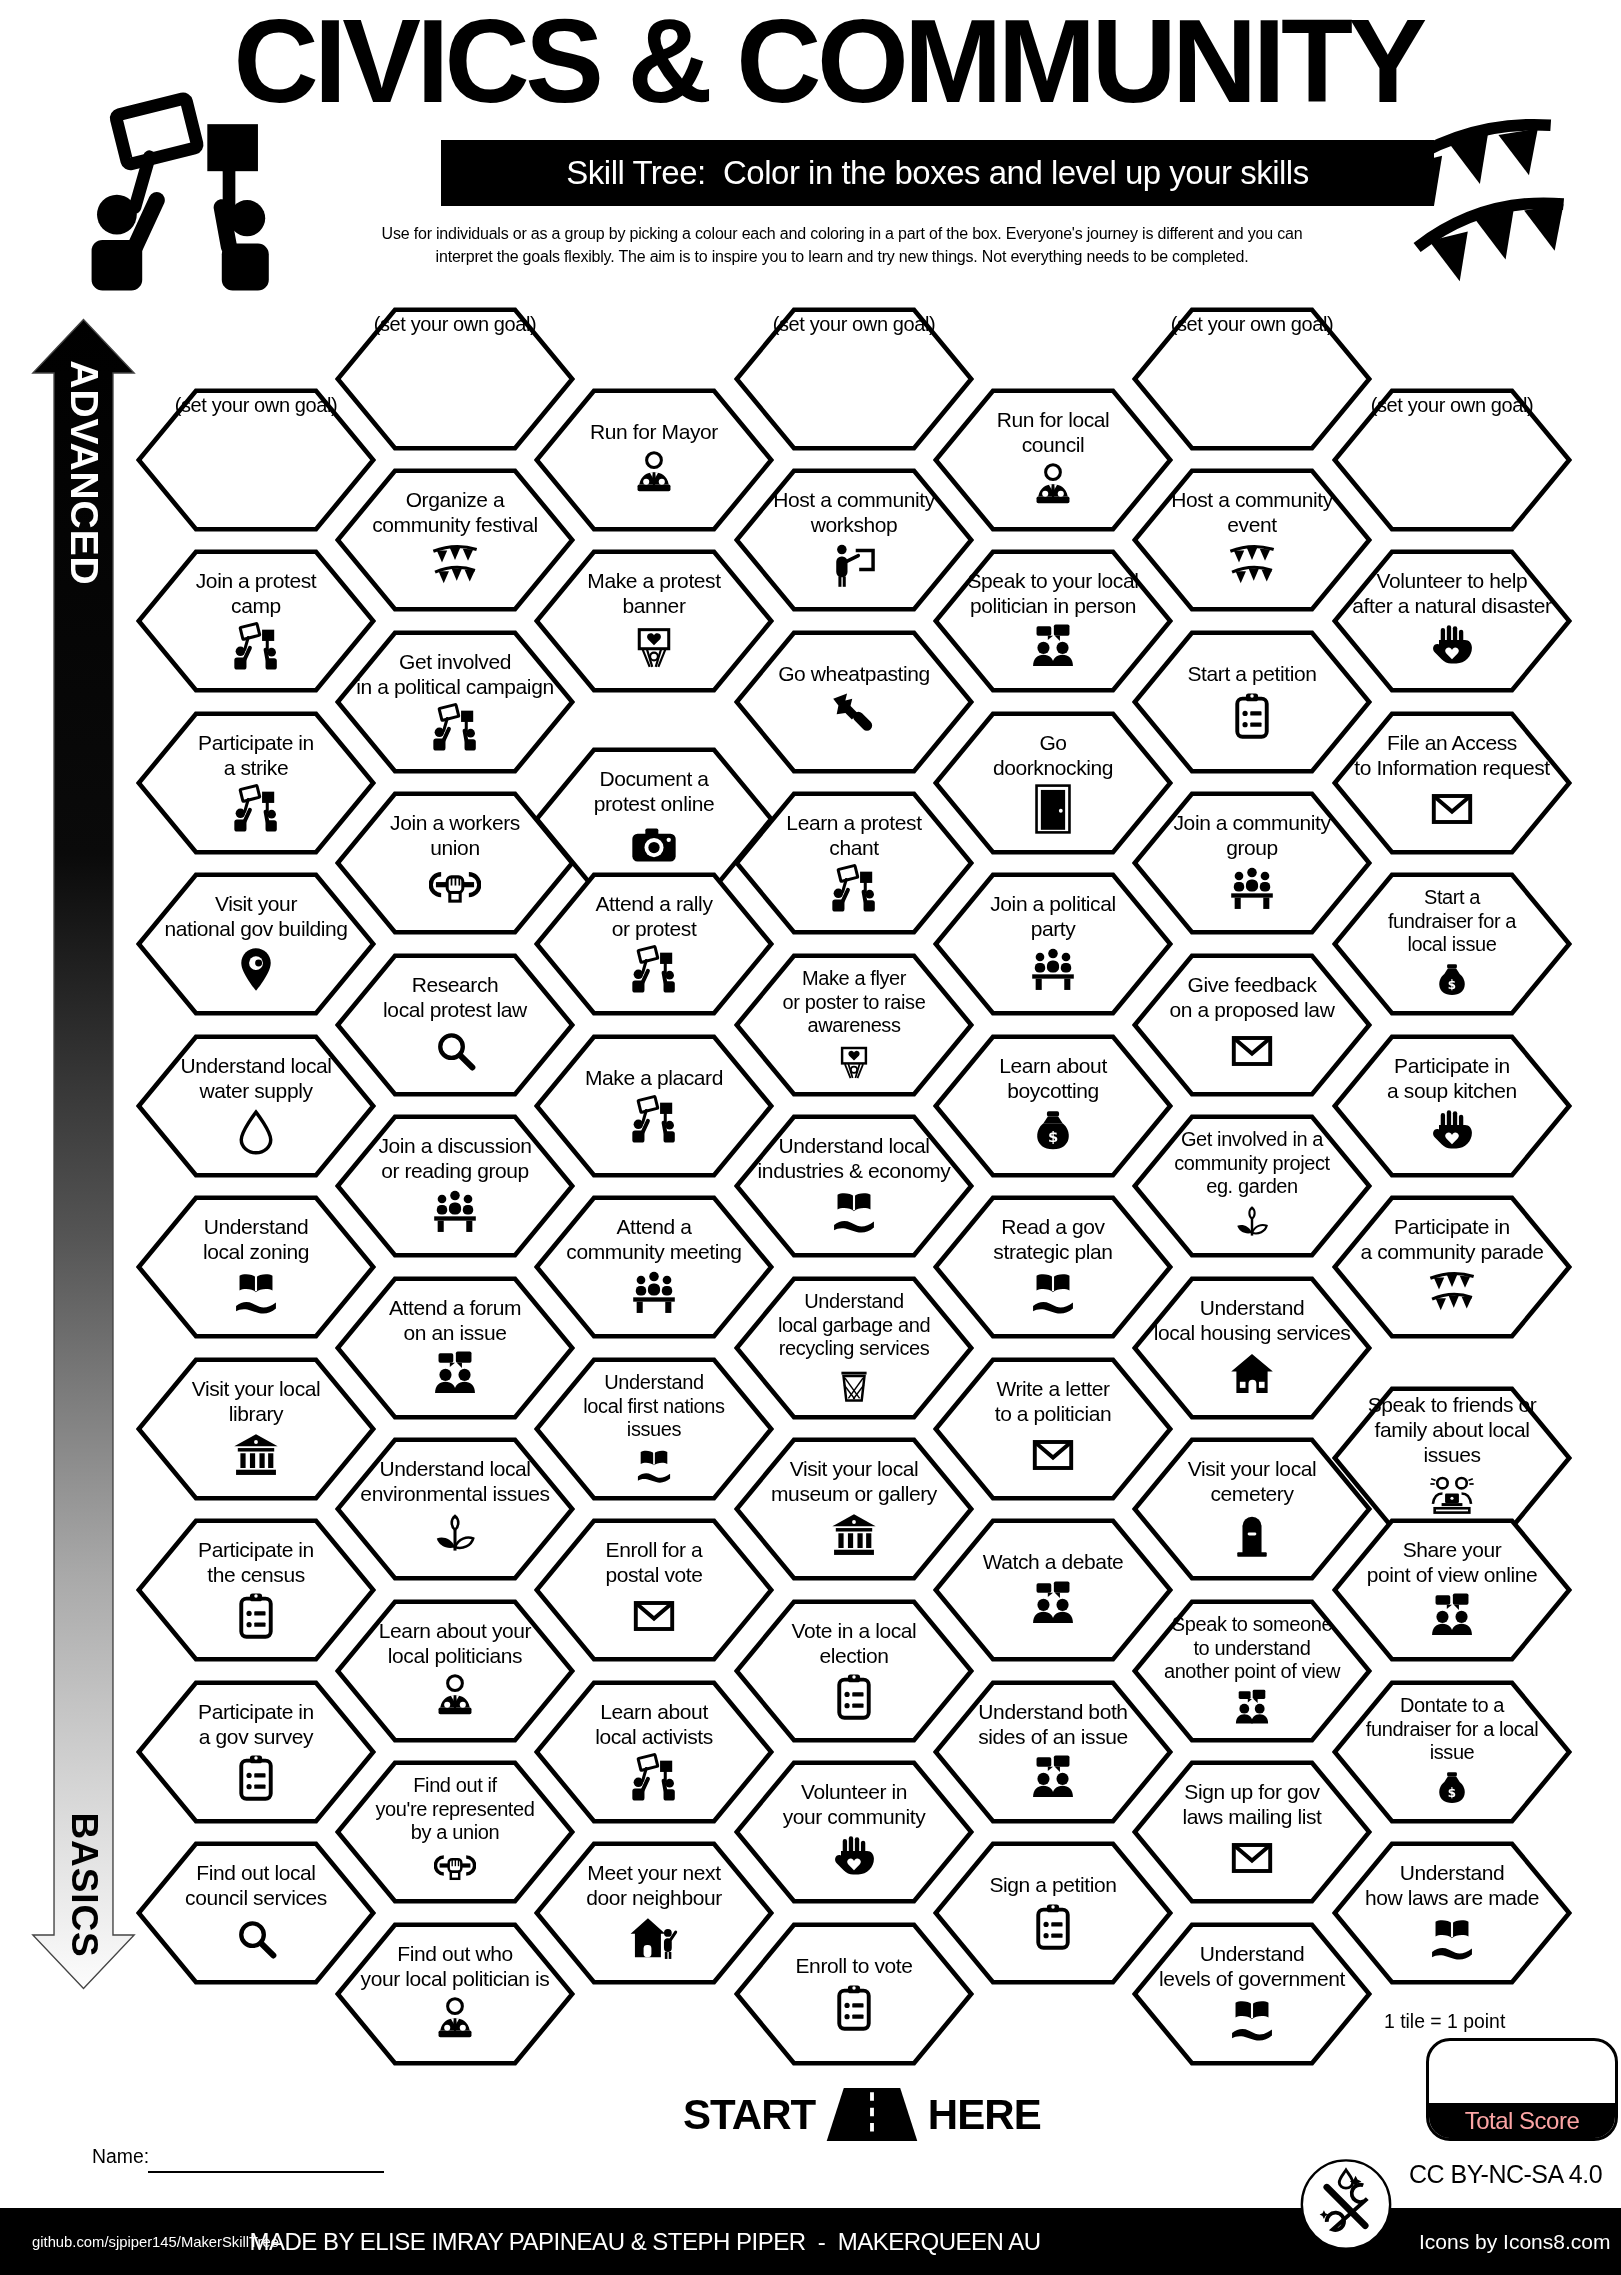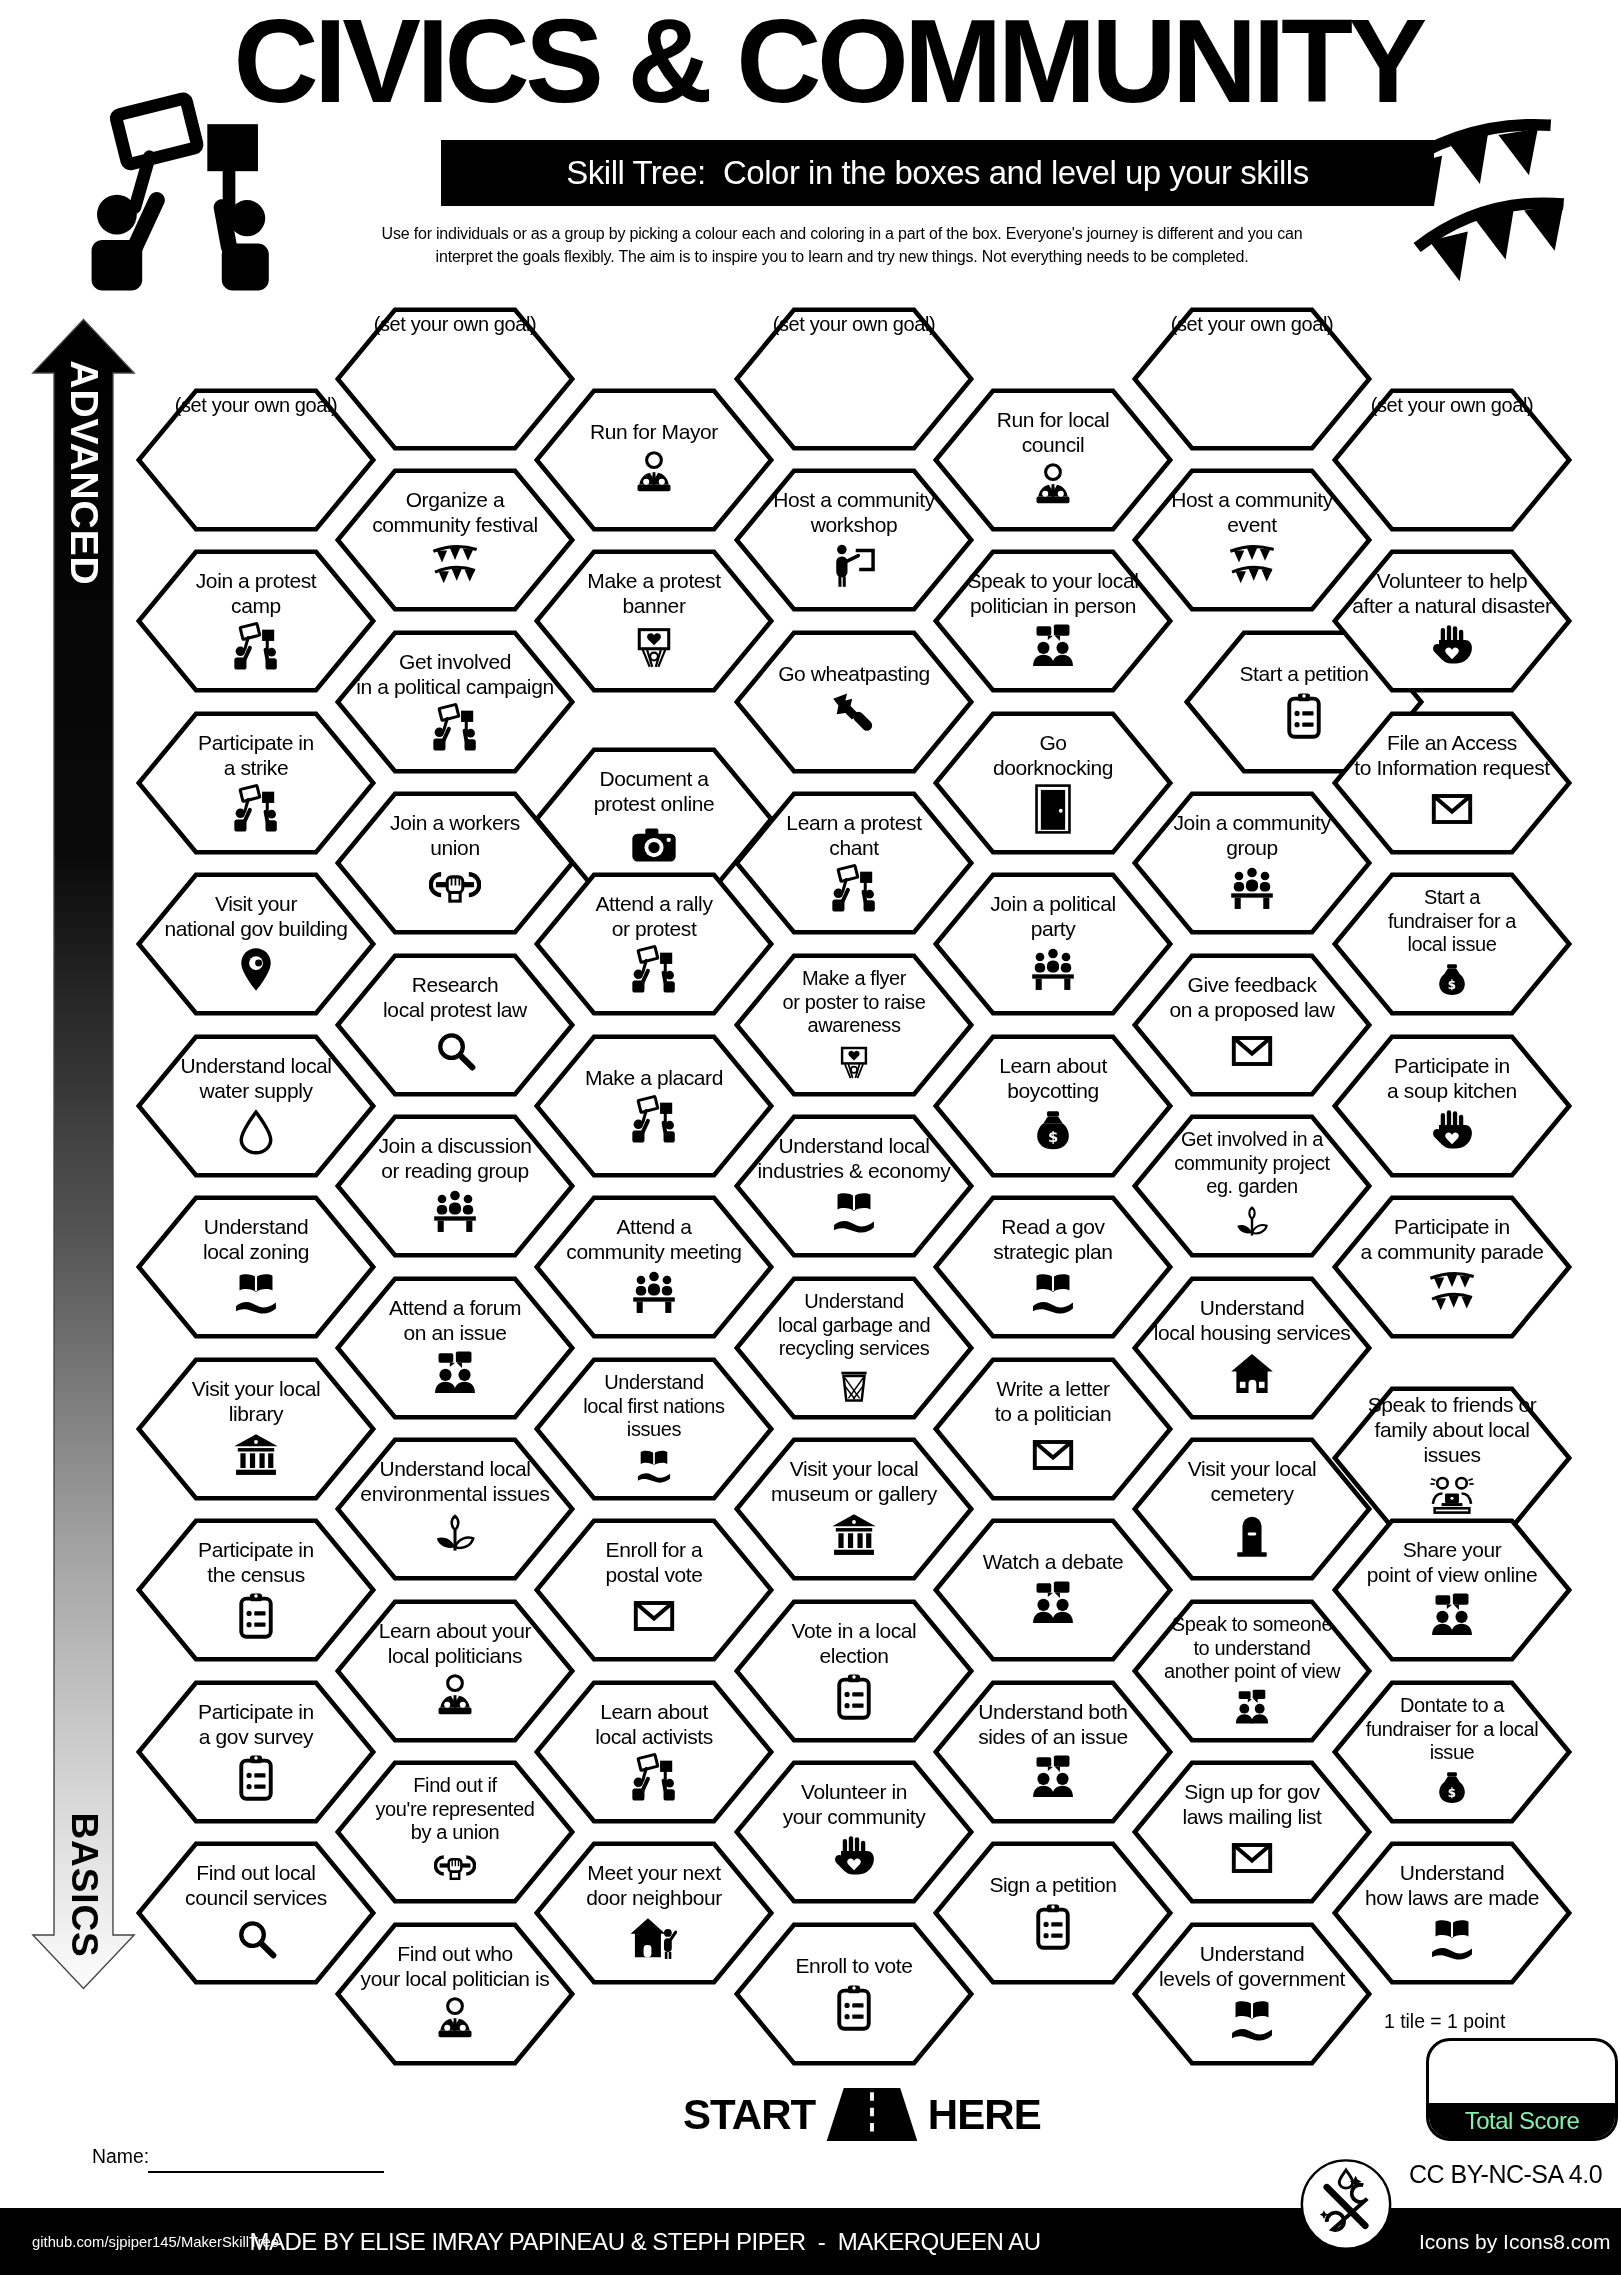--- a/index.html
+++ b/index.html
@@ -39,21 +39,21 @@
   .start-group{position:absolute;left:683px;top:2084px;display:flex;align-items:center;gap:9.2px;}
   .start-group .word{font-size:42px;font-weight:bold;letter-spacing:-0.9px;}
   .road{width:94px;height:61px;}
   .name-row{position:absolute;left:92px;top:2145px;font-size:19.4px;}
   .name-line{position:absolute;left:148px;top:2171px;width:236px;border-top:2.8px solid #000;}
   .score-note{position:absolute;left:1384px;top:2010px;width:201px;text-align:left;font-size:19.4px;}
   .score-box{position:absolute;left:1426px;top:2038px;width:192px;height:103px;box-sizing:border-box;
              border:3.7px solid #000;border-radius:24px;background:#fff;overflow:hidden;
              display:flex;flex-direction:column;}
   .score-box .score-value{flex:1;}
-  .score-box .score-label{height:35px;background:#000;color:#86efac;font-size:24px;
+  .score-box .score-label{height:35px;background:#000;color:#fca5a5;font-size:24px;
              display:flex;align-items:center;justify-content:center;letter-spacing:-0.5px;}
   .footer-bar{position:absolute;left:0;top:2208px;width:1622px;height:68px;background:#000;color:#fff;}
   .footer-repo{position:absolute;left:32px;top:50%;transform:translateY(-50%);font-size:14.8px;}
   .footer-credit{position:absolute;left:645px;top:50%;transform:translate(-50%,-50%);
                  font-size:24px;letter-spacing:-0.5px;white-space:pre;}
   .footer-icons{position:absolute;left:1419px;top:50%;transform:translateY(-50%);font-size:21px;}
   .cc-license{position:absolute;left:1409px;top:2160px;font-size:25px;letter-spacing:-0.5px;}
   .footer-logo{position:absolute;left:1298px;top:2150px;width:96px;height:109px;}
 </style>
 </head>
@@ -1105,21 +1105,21 @@
               <polygon points="24,9 36,9 30,23"></polygon>
               <polygon points="39,10 51,11 45,24"></polygon>
               <path d="M7,37 Q30,27 53,35" fill="none" stroke="#000" stroke-width="3.5"></path>
               <polygon points="11,36 23,36 17,50"></polygon>
               <polygon points="26,33 38,33 32,47"></polygon>
               <polygon points="41,34 53,35 47,48"></polygon>
             </g>
           </svg>
         </div>
       </div>
-      <div class="hex" style="left: 1184px; top: 628px; text-decoration: underline;">
+      <div class="hex" style="left: 1132px; top: 628px; text-decoration: underline;">
         <svg class="bg" viewBox="0 0 260 160">
           <polygon points="3,80 65,5 195,5 257,80 195,155 65,155" fill="#ffffff" stroke="#000000" stroke-width="5"></polygon>
         </svg>
         <div class="hex-content">
           <div class="hex-label">Start a petition</div>
           <svg class="tile-icon" viewBox="0 0 60 60">
             <g>
               <rect x="13" y="10" width="34" height="44" rx="6" fill="none" stroke="#000" stroke-width="4.5"></rect>
               <rect x="23" y="4" width="14" height="9" rx="3" fill="#000"></rect>
               <circle cx="30" cy="7" r="2" fill="#fff"></circle>

